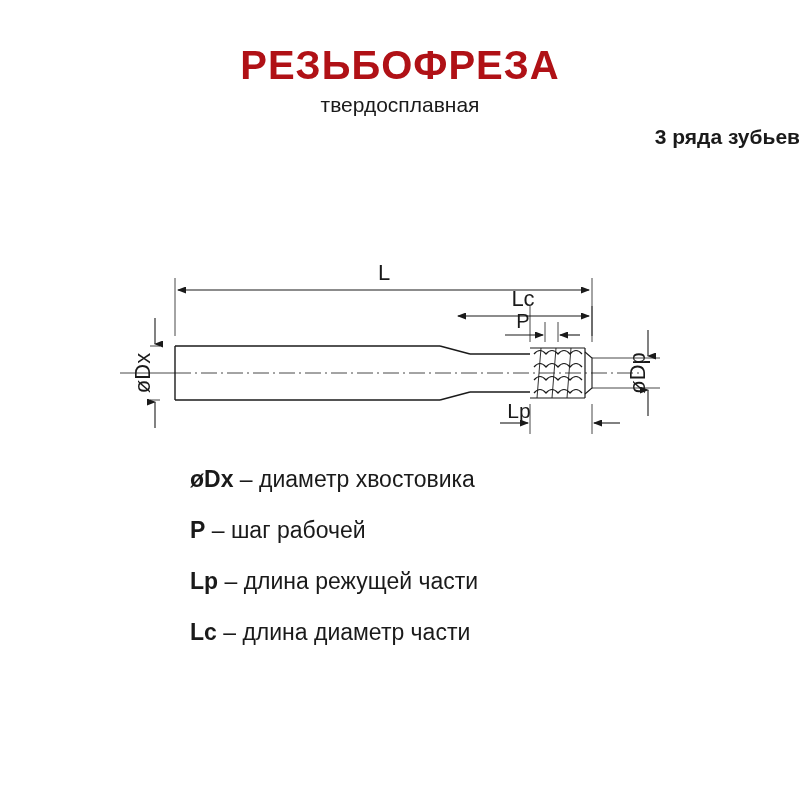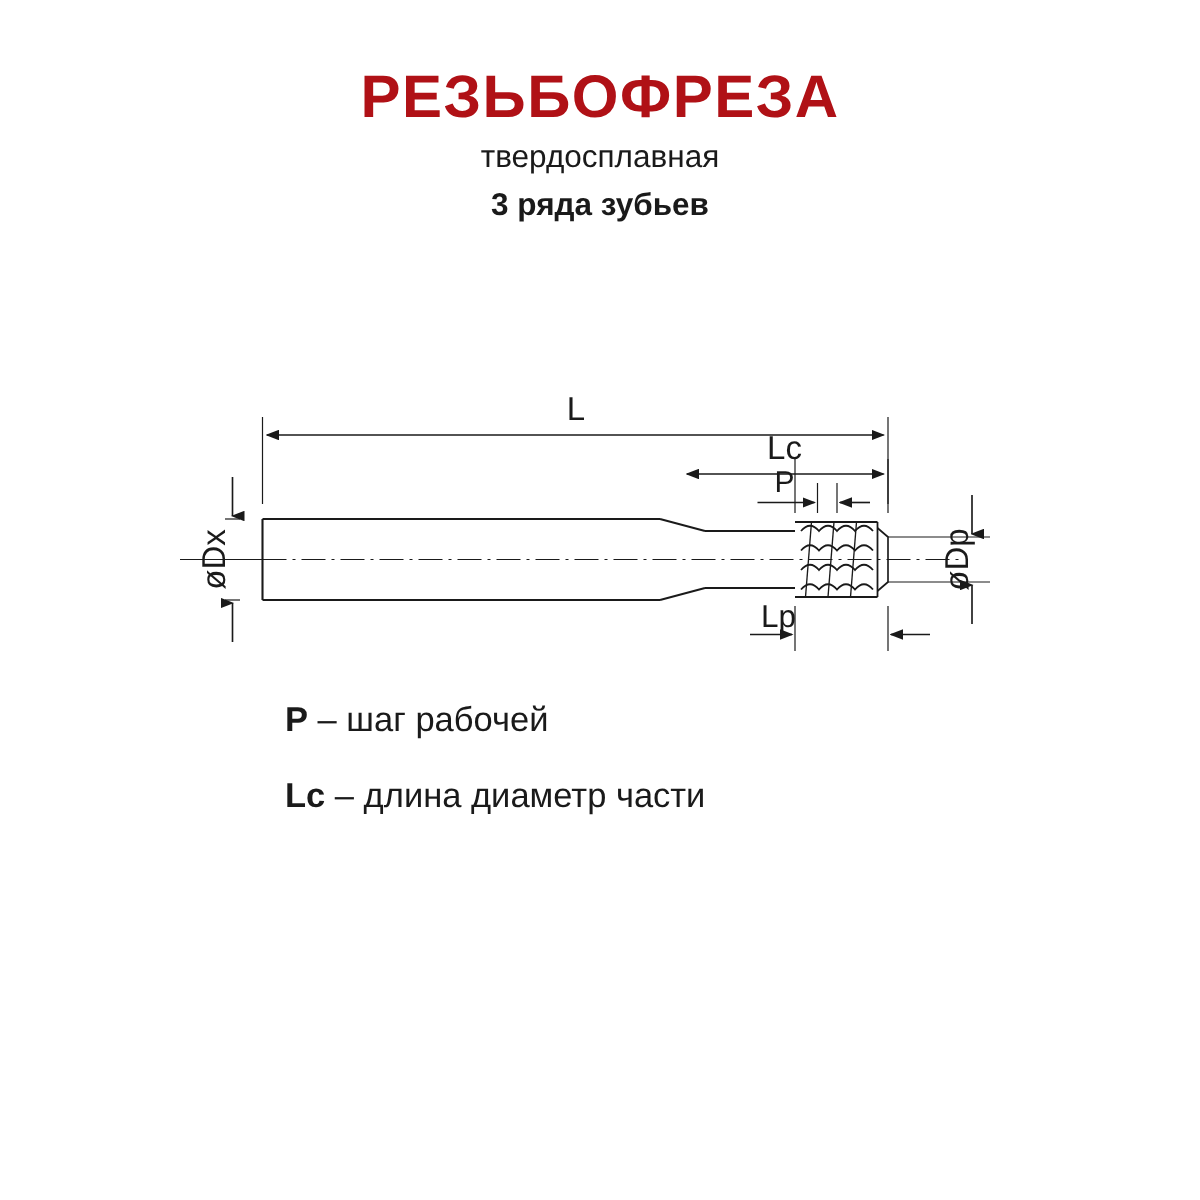--- a/index.html
+++ b/index.html
@@ -39,20 +39,21 @@
   }
   .subtitle {
     font-size: 21px;
     font-weight: normal;
     color: #1a1a1a;
     line-height: 1.25;
     margin: 6px 0 0 0;
   }
   .subtitle.bold {
     font-weight: bold;
+    text-align: right;
   }
 
   
   .drawing {
     position: absolute;
     top: 218px;
     left: 0;
     width: 800px;
     height: 250px;
   }
@@ -193,20 +194,26 @@
         <text x="523" y="110" text-anchor="middle" font-size="20">P</text>
         <text x="519" y="200" text-anchor="middle" font-size="21">Lp</text>
         <text x="150" y="155" text-anchor="middle" font-size="22" transform="rotate(-90 150 155)">øDx</text>
         <text x="645" y="155" text-anchor="middle" font-size="22" transform="rotate(-90 645 155)">øDp</text>
       </g>
     </svg>
   </div>
 
   <div class="legend">
     <div class="legend-row">
+      <span class="legend-sym">øDx</span><span class="legend-txt"> – диаметр хвостовика</span>
+    </div>
+    <div class="legend-row">
       <span class="legend-sym">P</span><span class="legend-txt"> – шаг рабочей</span>
     </div>
     <div class="legend-row">
+      <span class="legend-sym">Lp</span><span class="legend-txt"> – длина режущей части</span>
+    </div>
+    <div class="legend-row">
       <span class="legend-sym">Lc</span><span class="legend-txt"> – длина диаметр части</span>
     </div>
   </div>
 
 </div>
 
 </body></html>

